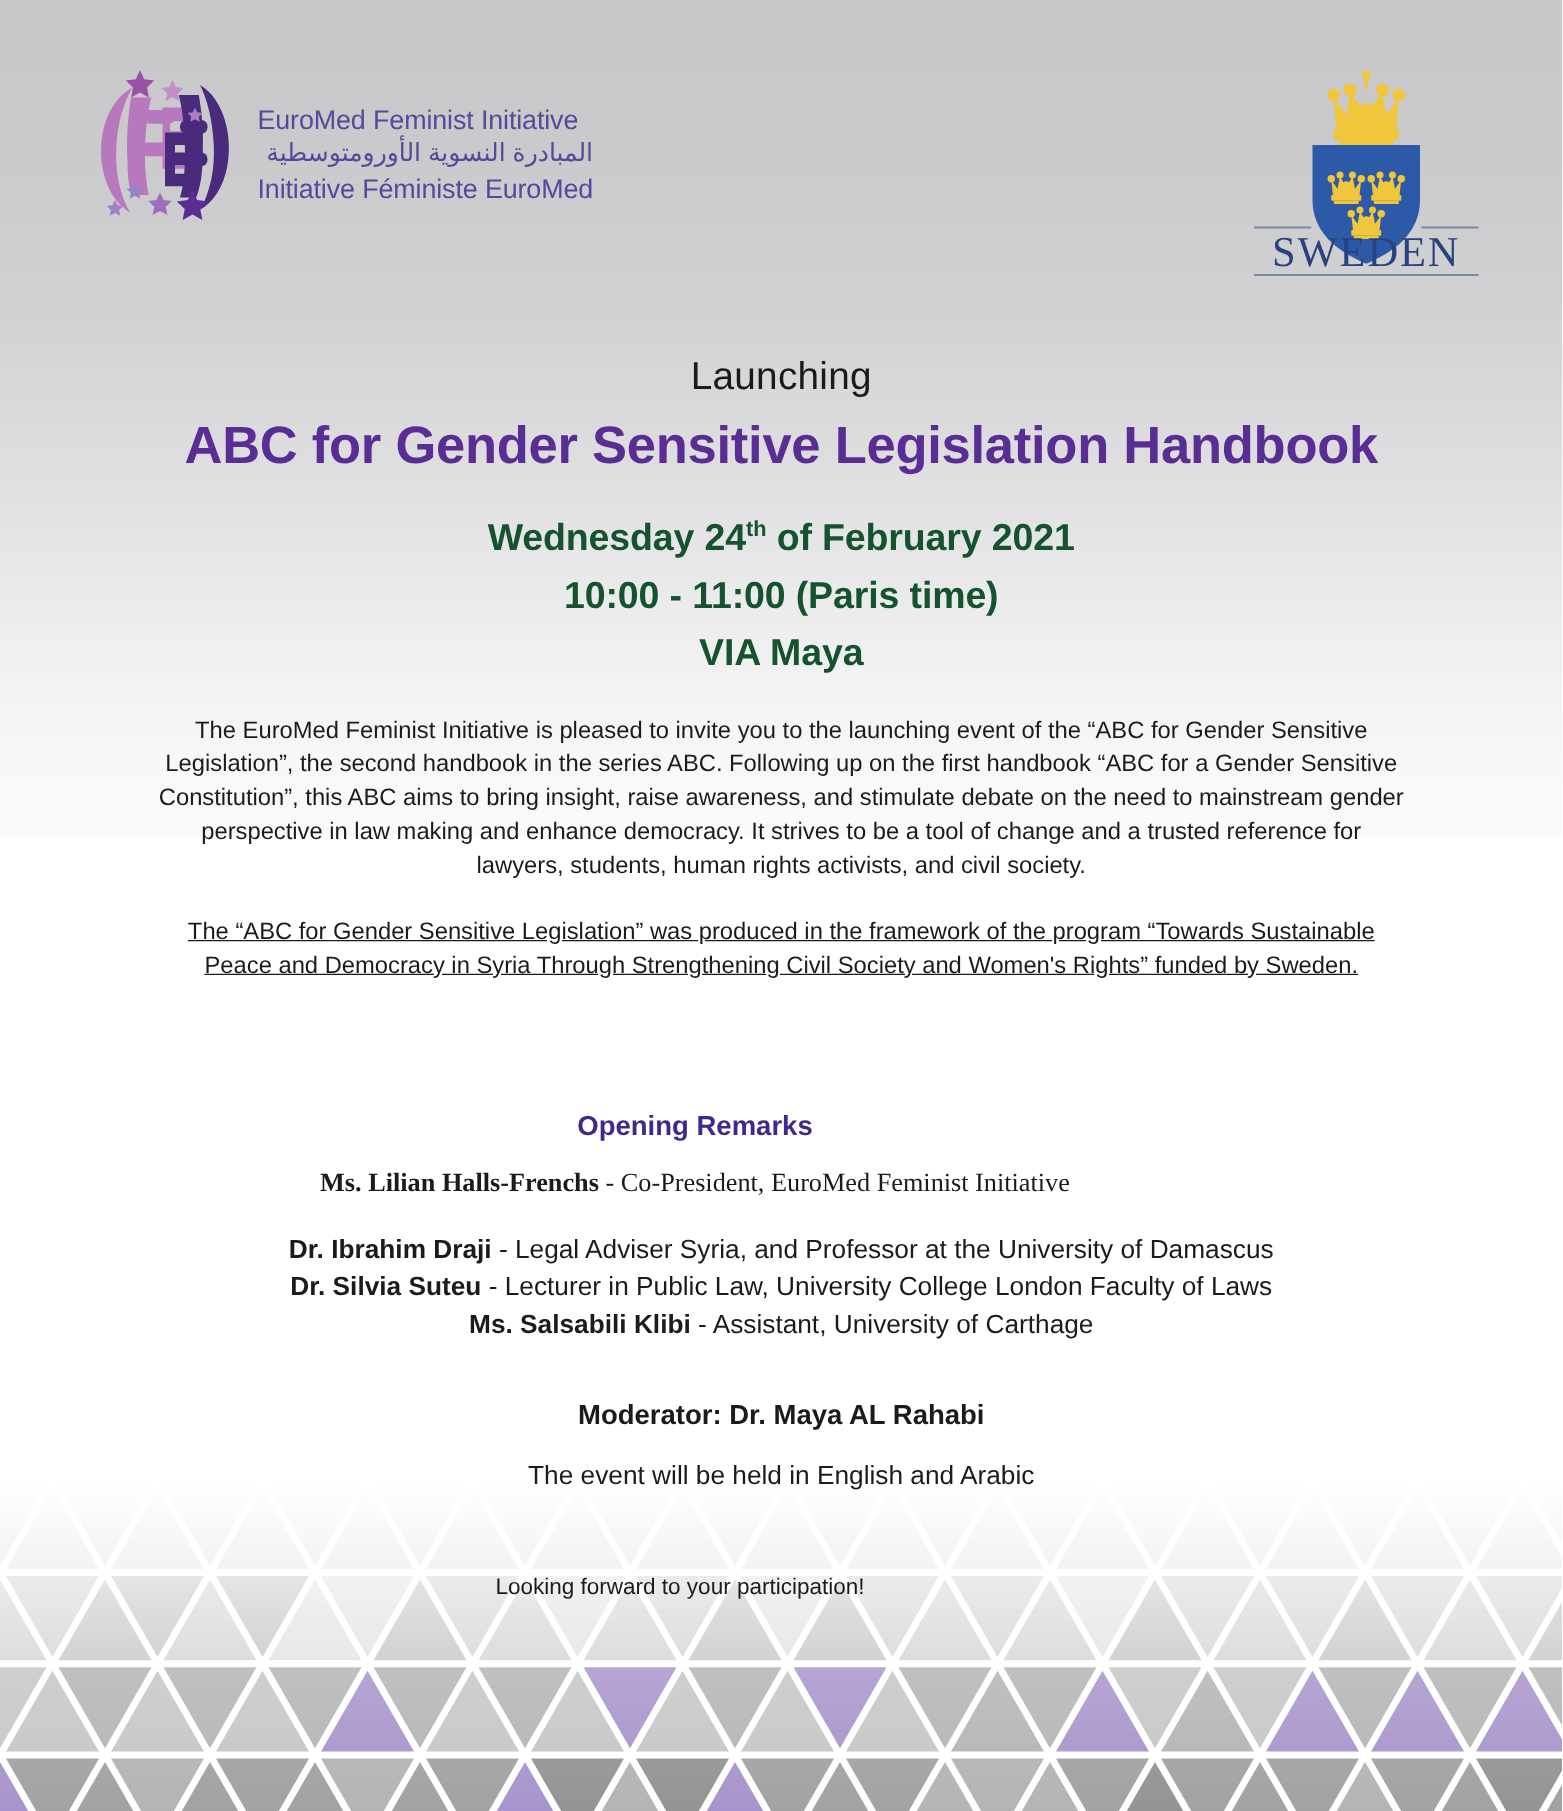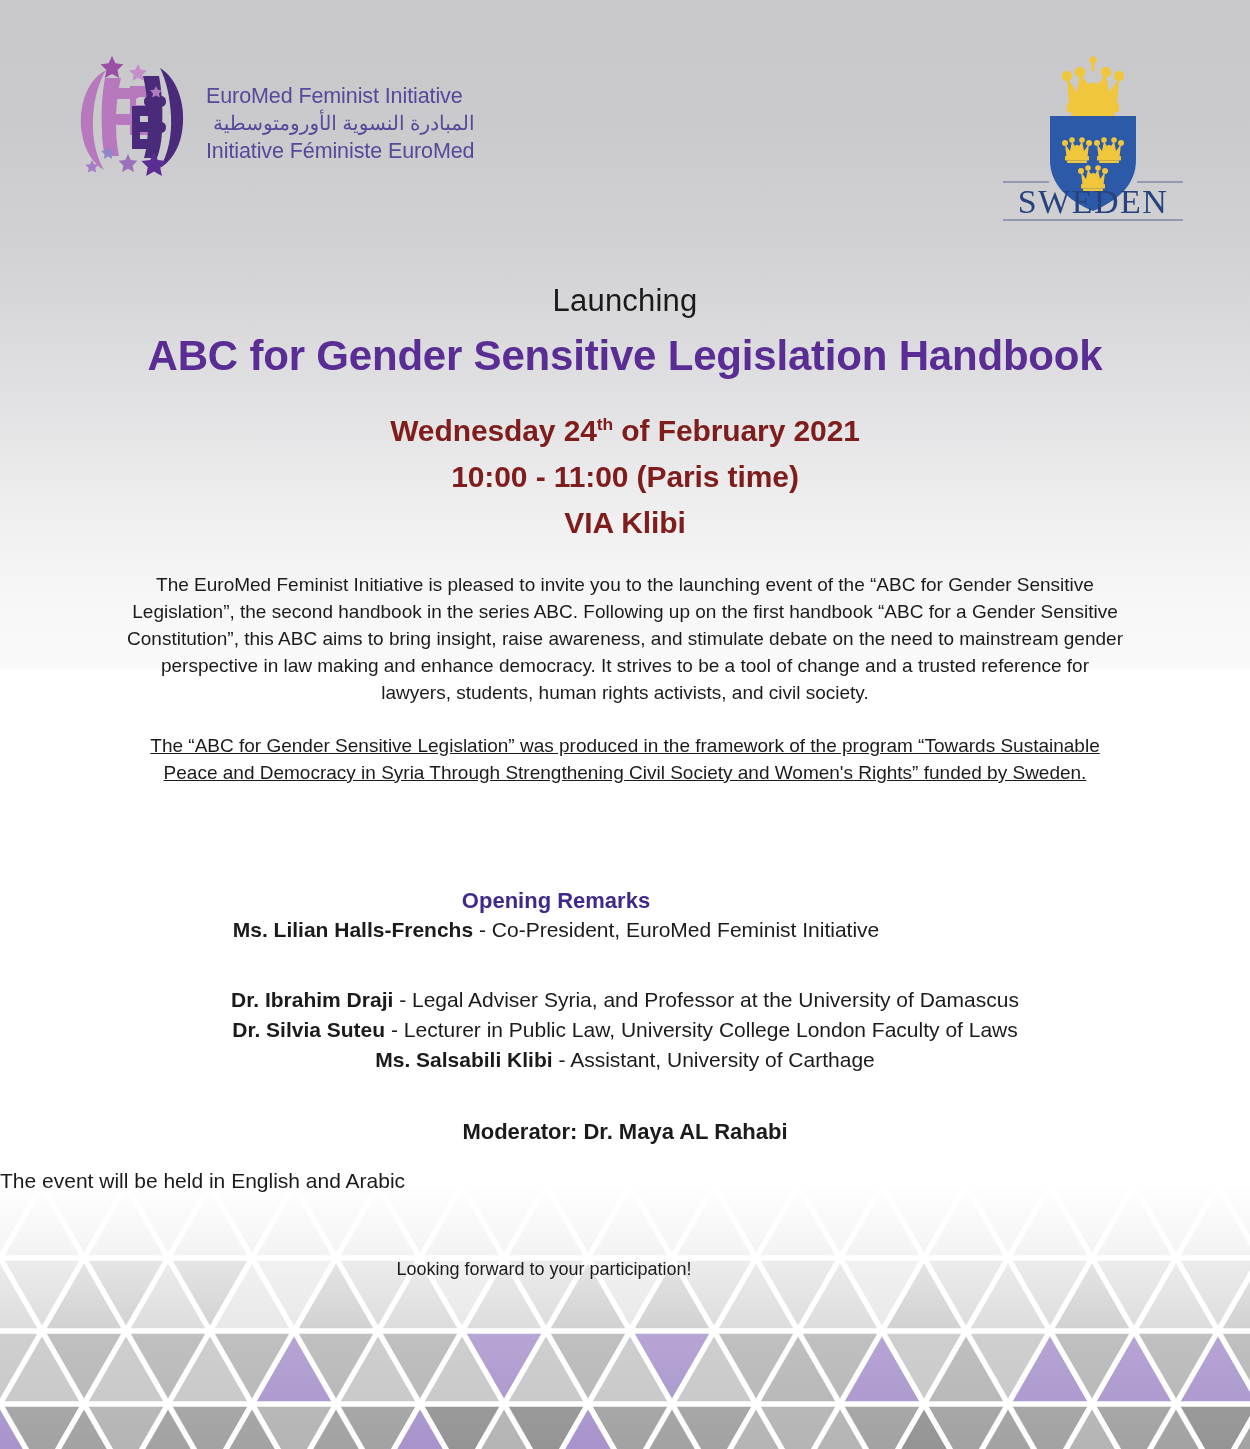--- a/index.html
+++ b/index.html
@@ -124,21 +124,21 @@
     color: #5a2d94;
     letter-spacing: -0.2px;
   }
 
   
   .date-block {
     position: absolute;
     left: 0; top: 408px;
     width: 1250px;
     text-align: center;
-    color: #7f1d1d;
+    color: #14532d;
   }
   .date-line {
     font-size: 30px;
     font-weight: bold;
     line-height: 1.54;
     letter-spacing: -0.1px;
   }
   .date-line sup {
     font-size: 0.58em;
     vertical-align: super;
@@ -177,21 +177,21 @@
     line-height: 1.42;
     margin: 0;
   }
   .person-line b { font-weight: bold; }
 
   .opening {
     position: absolute;
     left: 0; top: 888px;
     width: 1112px;
   }
-  .opening .person-line { margin-top: 1px; }
+  .opening .person-line { margin-top: 18px; font-family: Liberation Serif, serif; }
 
   .writers {
     position: absolute;
     left: 0; top: 971px;
     width: 1250px;
   }
   .writers .person-line { margin-top: 0; }
   .writers .writers-list { margin-top: 14px; }
 
   .moderator {
@@ -200,20 +200,21 @@
     width: 1250px;
     text-align: center;
     font-size: 22px;
     font-weight: bold;
     color: #1b1b1b;
   }
   .language-note {
     position: absolute;
     left: 0; top: 1169px;
     width: 1250px;
+    text-align: center;
     font-size: 21px;
     color: #1b1b1b;
   }
   .closing-note {
     position: absolute;
     left: 0; top: 1219px;
     width: 1088px;
     text-align: center;
     font-size: 18px;
     color: #1b1b1b;
@@ -507,21 +508,21 @@
         </svg>
       </div>
     </div>
 
     <div class="launching">Launching</div>
     <div class="main-title">ABC for Gender Sensitive Legislation Handbook</div>
 
     <div class="date-block">
       <div class="date-line"><span>Wednesday 24</span><sup>th</sup><span> of February 2021</span></div>
       <div class="date-line">10:00 - 11:00 (Paris time)</div>
-      <div class="date-line">VIA Klibi</div>
+      <div class="date-line">VIA Maya</div>
     </div>
 
     <div class="body-block">
       <p class="para p1">The EuroMed Feminist Initiative is pleased to invite you to the launching event of the “ABC for Gender Sensitive Legislation”, the second handbook in the series ABC. Following up on the first handbook “ABC for a Gender Sensitive Constitution”, this ABC aims to bring insight, raise awareness, and stimulate debate on the need to mainstream gender perspective in law making and enhance democracy. It strives to be a tool of change and a trusted reference for lawyers, students, human rights activists, and civil society.</p>
       <p class="para p2">The “ABC for Gender Sensitive Legislation” was produced in the framework of the program “Towards Sustainable Peace and Democracy in Syria Through Strengthening Civil Society and Women's Rights” funded by Sweden.</p>
     </div>
 
     <div class="opening">
       <p class="section-head">Opening Remarks</p>
       <p class="person-line"><b>Ms. Lilian Halls-Frenchs</b><span> - Co-President, EuroMed Feminist Initiative</span></p>

